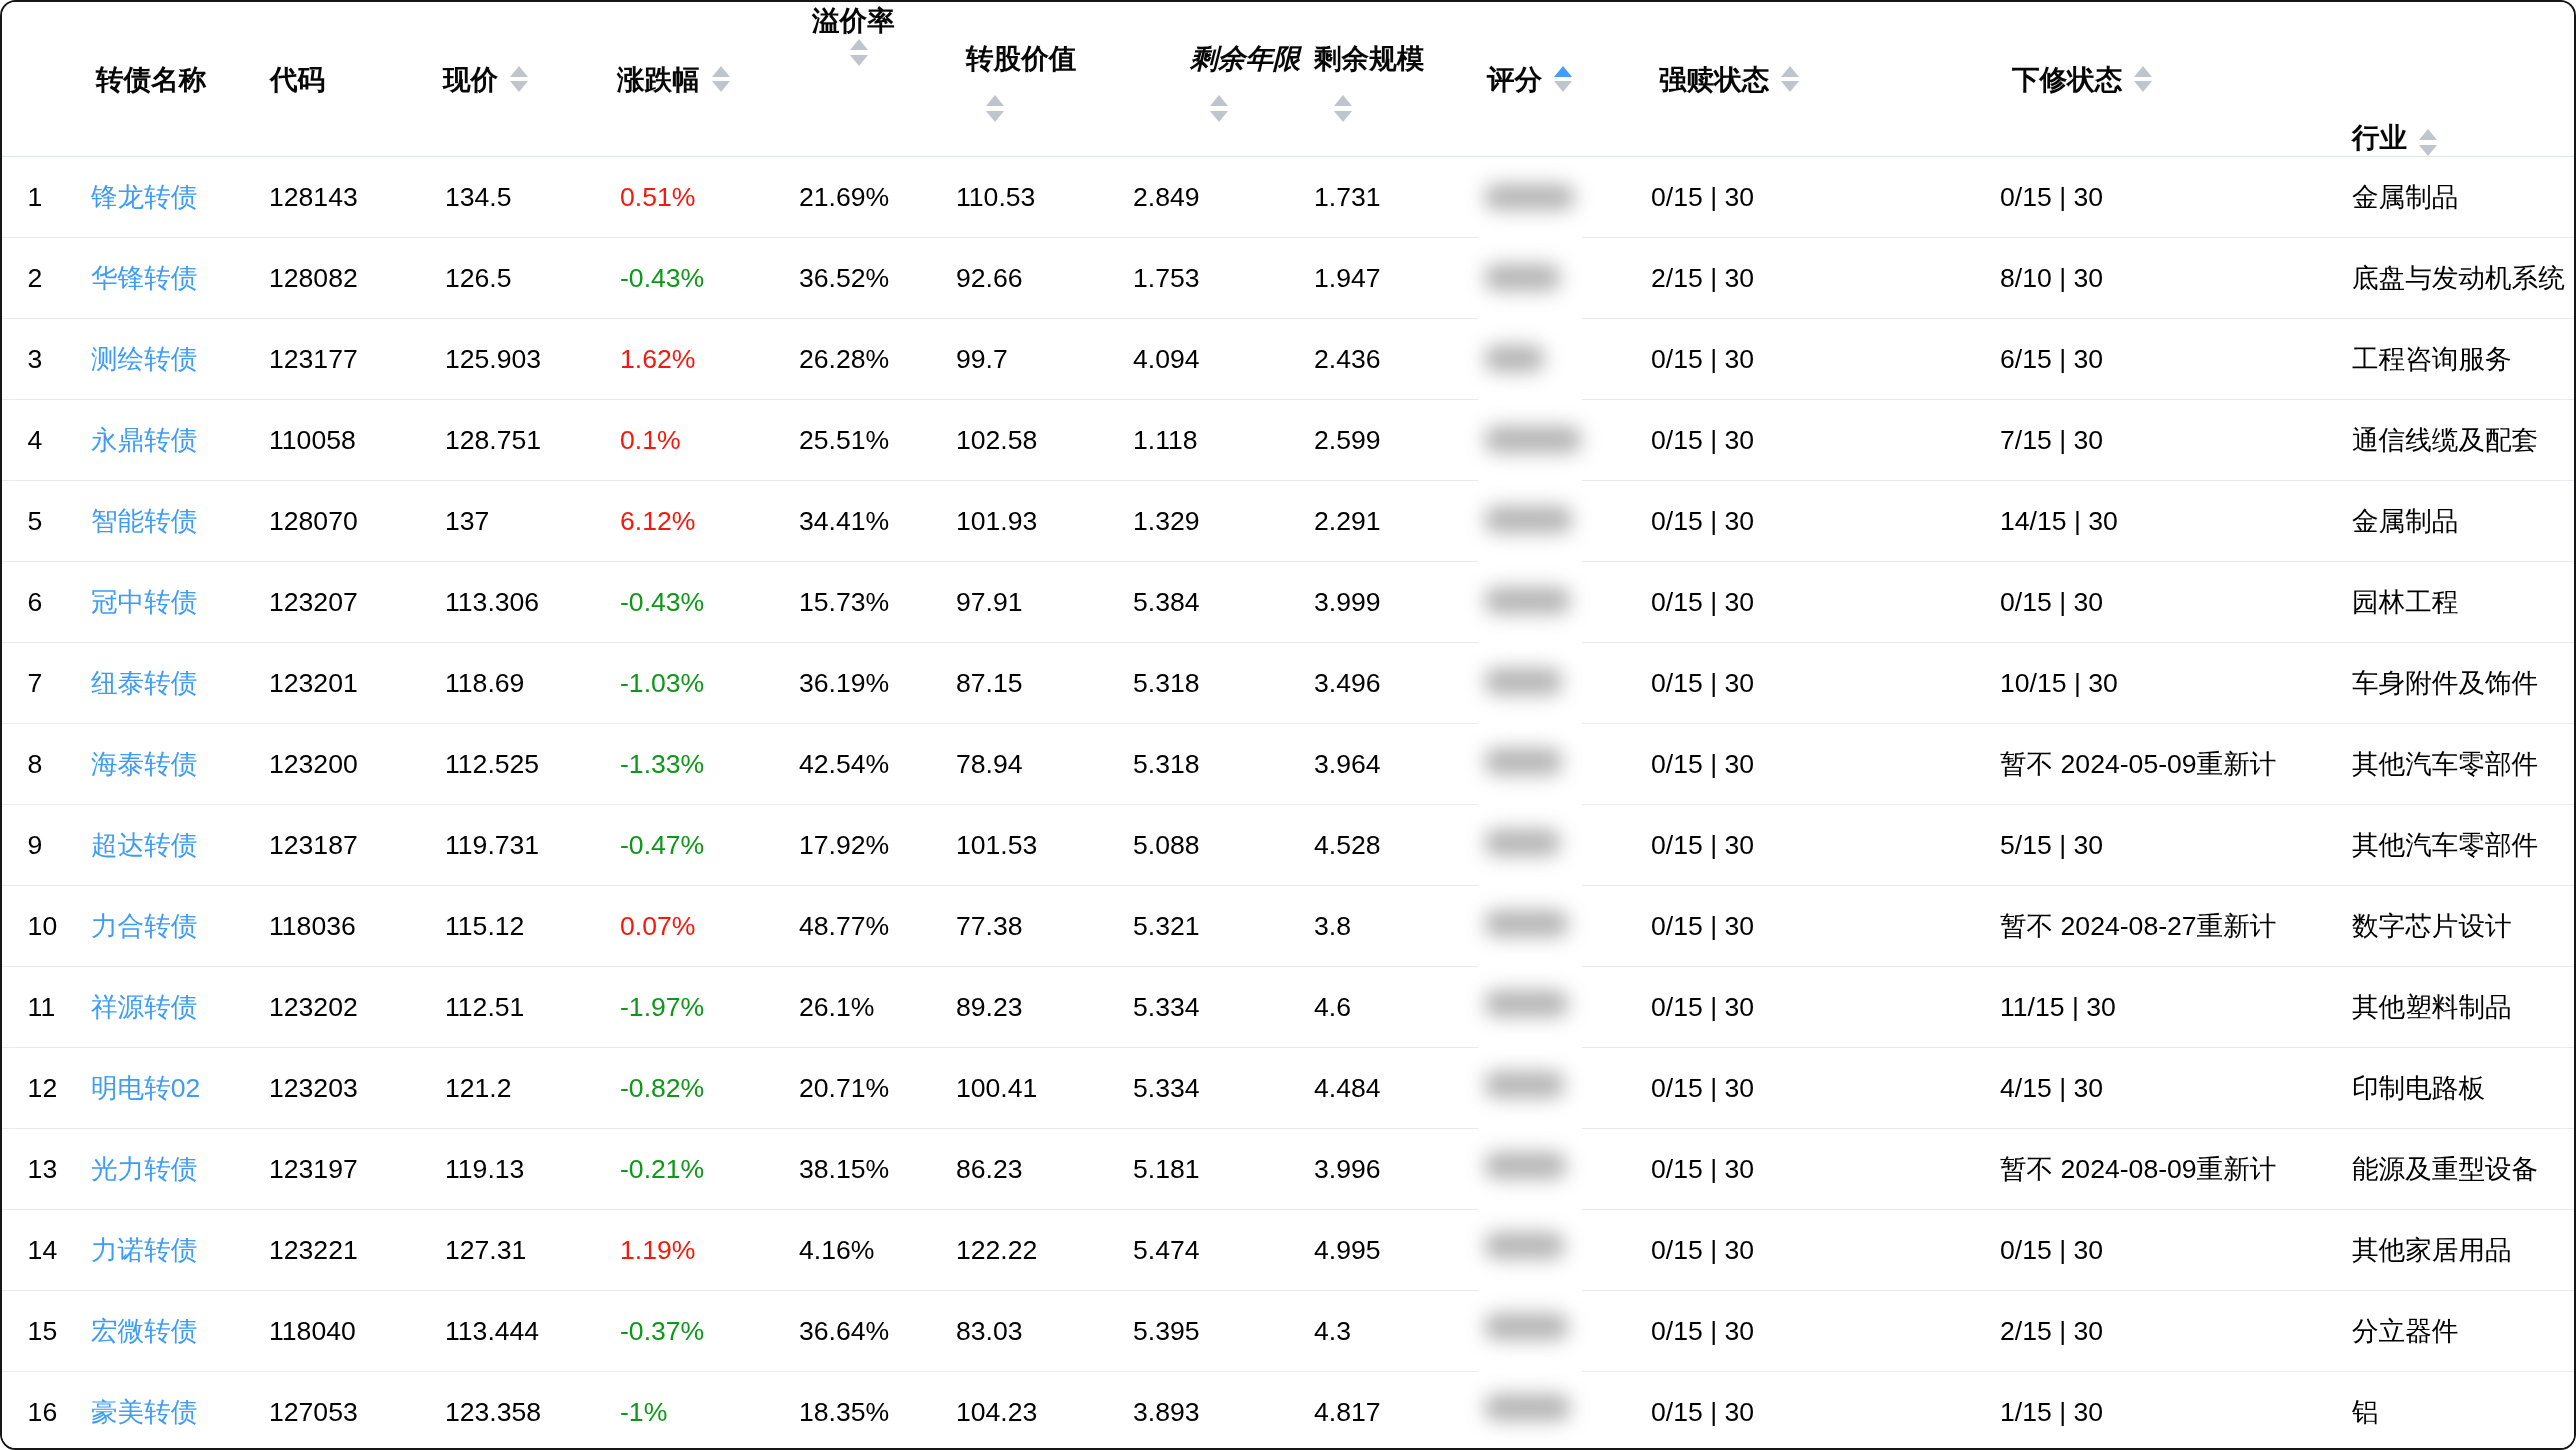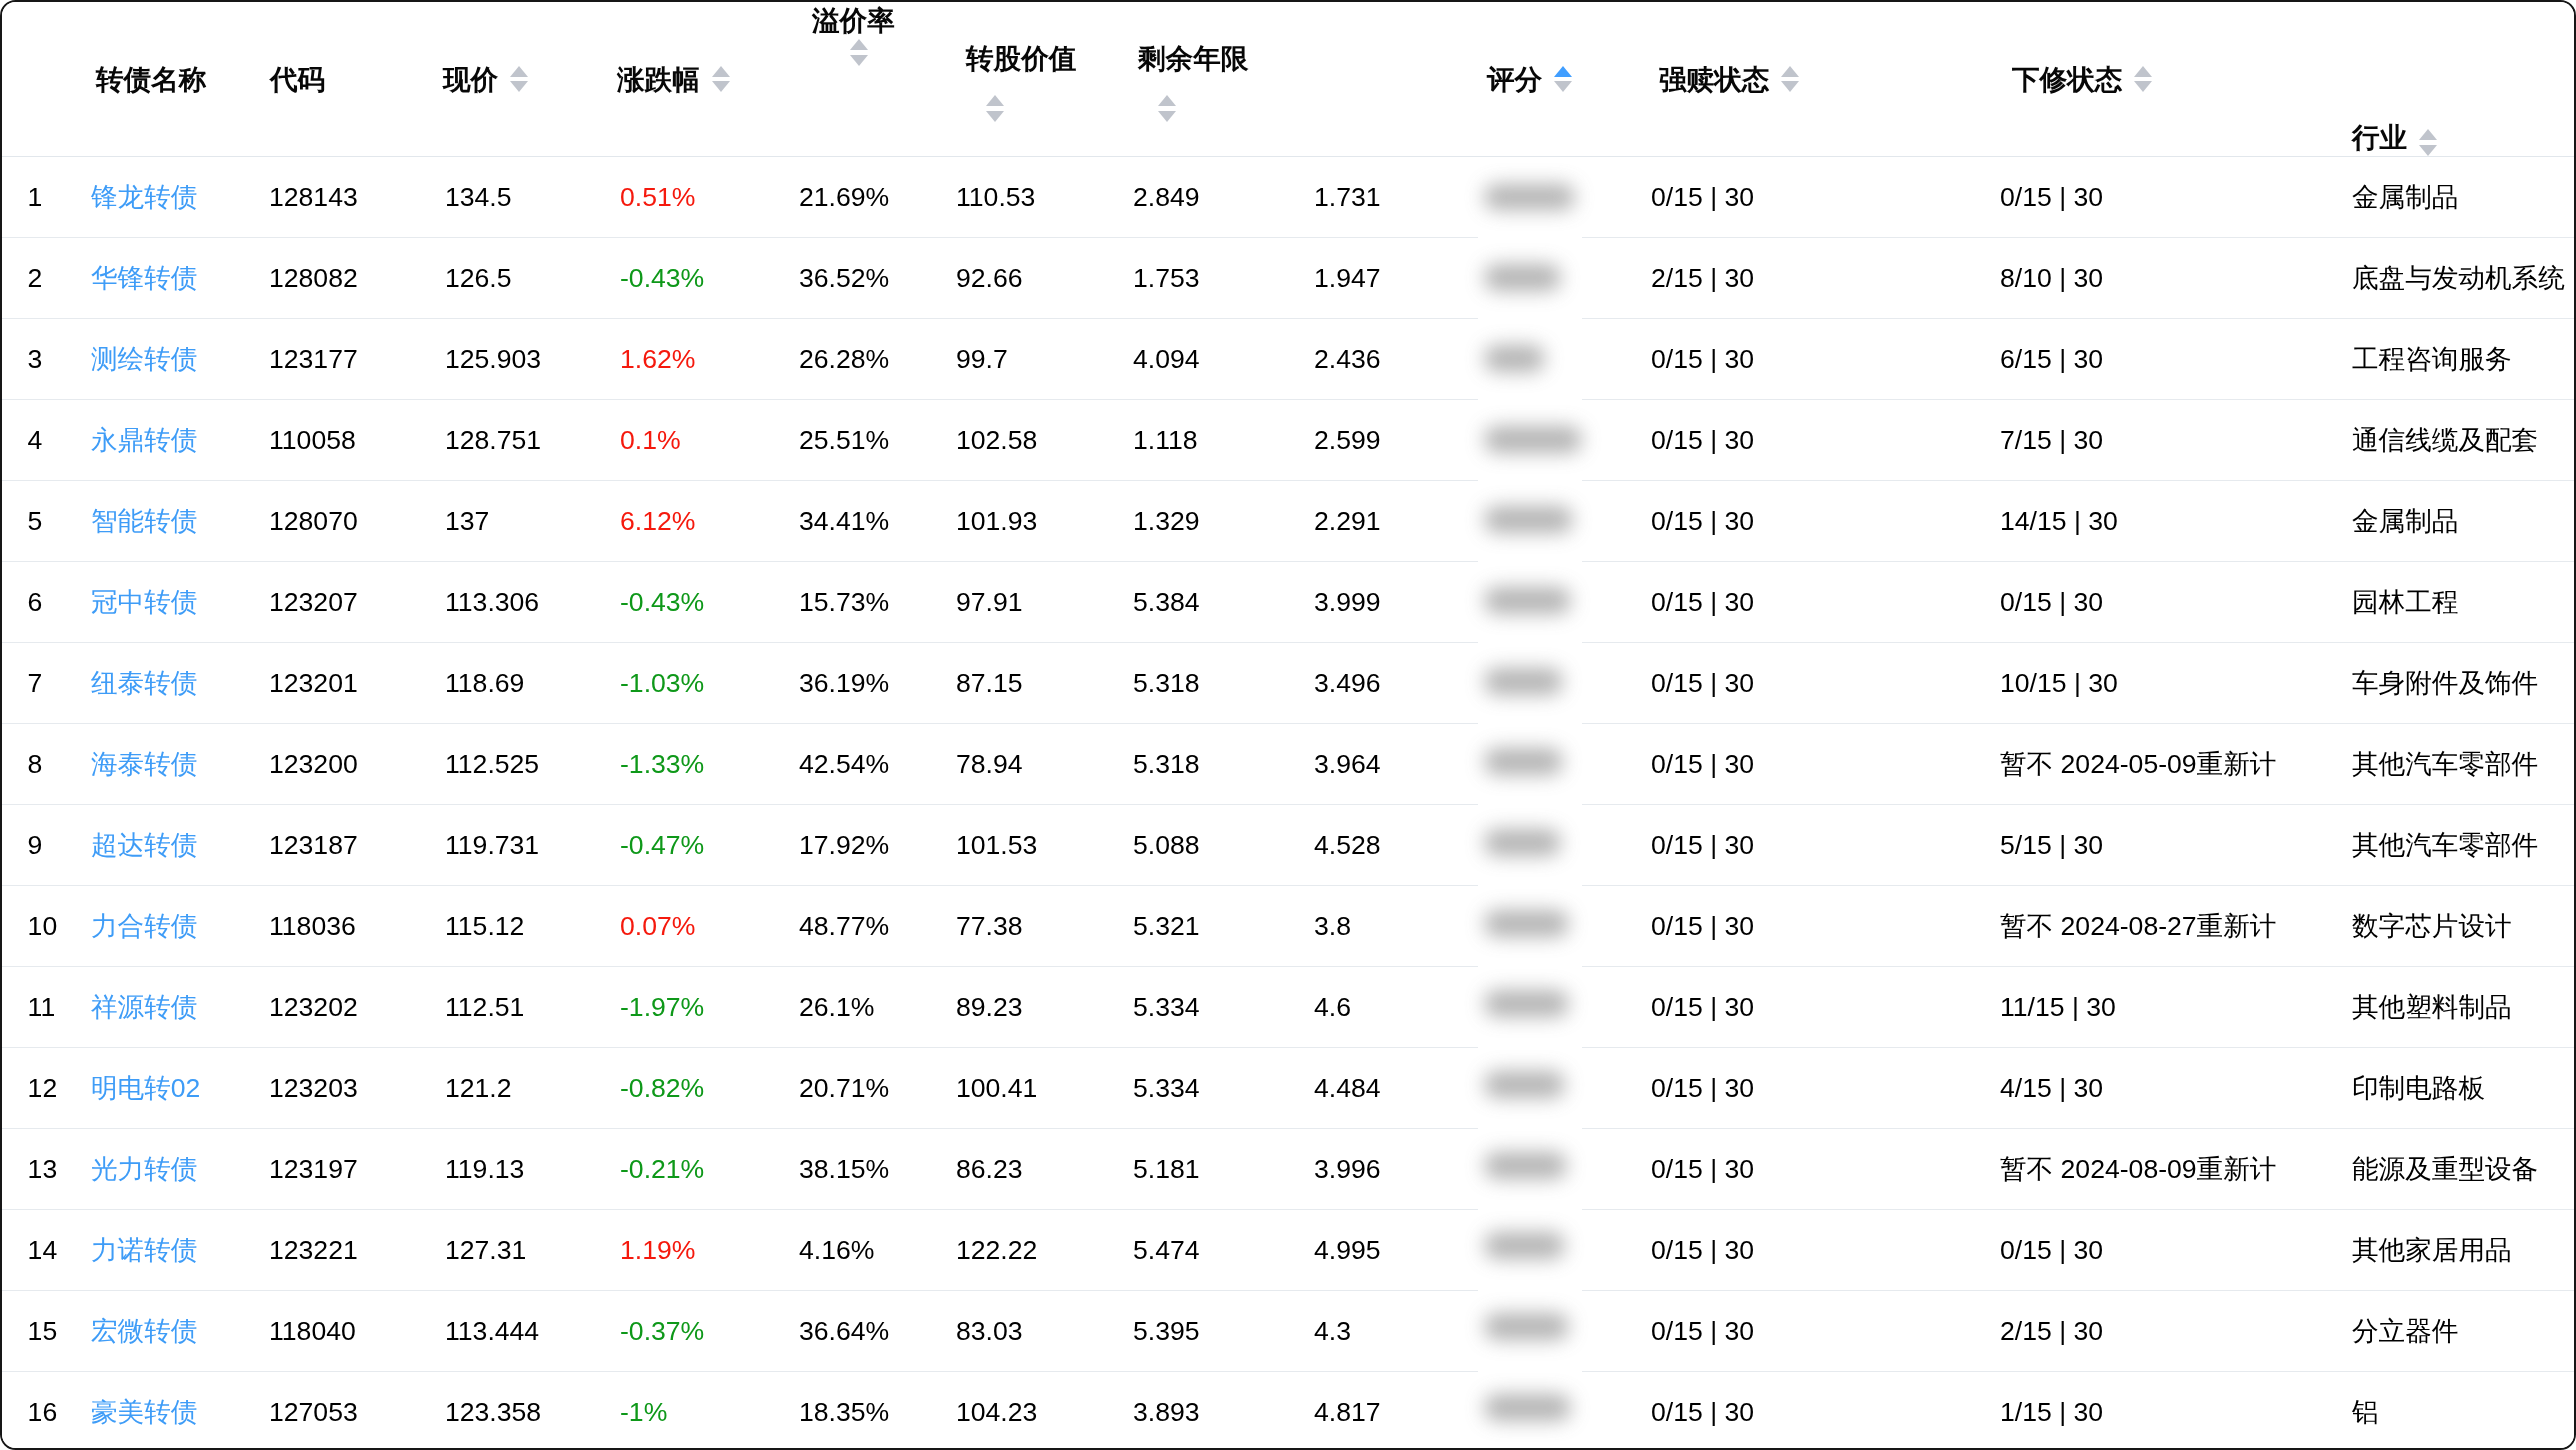--- a/index.html
+++ b/index.html
@@ -17,21 +17,21 @@
   .hdr{position:absolute;top:0;left:0;right:0;height:154px;background:#fff;border-bottom:1px solid #e2e7ec;z-index:2;}
   .hcell{position:absolute;top:0;height:154px;display:flex;align-items:center;font-size:27.6px;font-weight:600;color:#070707;cursor:pointer;white-space:nowrap;}
   .hcell.plain{cursor:default;}
   .hcell.two{flex-direction:column;align-items:flex-start;justify-content:flex-start;padding-top:38px;box-sizing:border-box;}
   .h-name{left:94px;}
   .h-code{left:268px;}
   .h-price{left:441px;}
   .h-change{left:615px;justify-content:space-between;}
   .h-premium{left:810px;flex-direction:column;}
   .h-conv{left:964px;}
-  .h-years{left:1136px;}
+  .h-years{left:1188px;font-style:italic;}
   .h-size{left:1312px;}
   .h-score{left:1485px;}
   .h-redeem{left:1657px;}
   .h-revise{left:2010px;}
   .h-industry{left:2350px;align-items:flex-end;}
   
   .caret{display:inline-flex;flex-direction:column;margin-left:11.8px;}
   .caret .tri{width:0;height:0;border-left:9.8px solid transparent;border-right:9.8px solid transparent;display:block;}
   .caret .up{border-bottom:11.8px solid #c0c4cc;margin-bottom:4.9px;}
   .caret .down{border-top:11.8px solid #c0c4cc;}
@@ -99,20 +99,27 @@
           <i class="tri down"></i>
         </span>
     </div>
     <div class="hcell two h-years">
       <span>剩余年限</span>
       <span class="caret">
           <i class="tri up"></i>
           <i class="tri down"></i>
         </span>
     </div>
+    <div class="hcell two h-size">
+      <span>剩余规模</span>
+      <span class="caret">
+          <i class="tri up"></i>
+          <i class="tri down"></i>
+        </span>
+    </div>
     <div class="hcell h-score asc">
       <span>评分</span>
       <span class="caret">
           <i class="tri up"></i>
           <i class="tri down"></i>
         </span>
     </div>
     <div class="hcell h-redeem">
       <span>强赎状态</span>
       <span class="caret">

